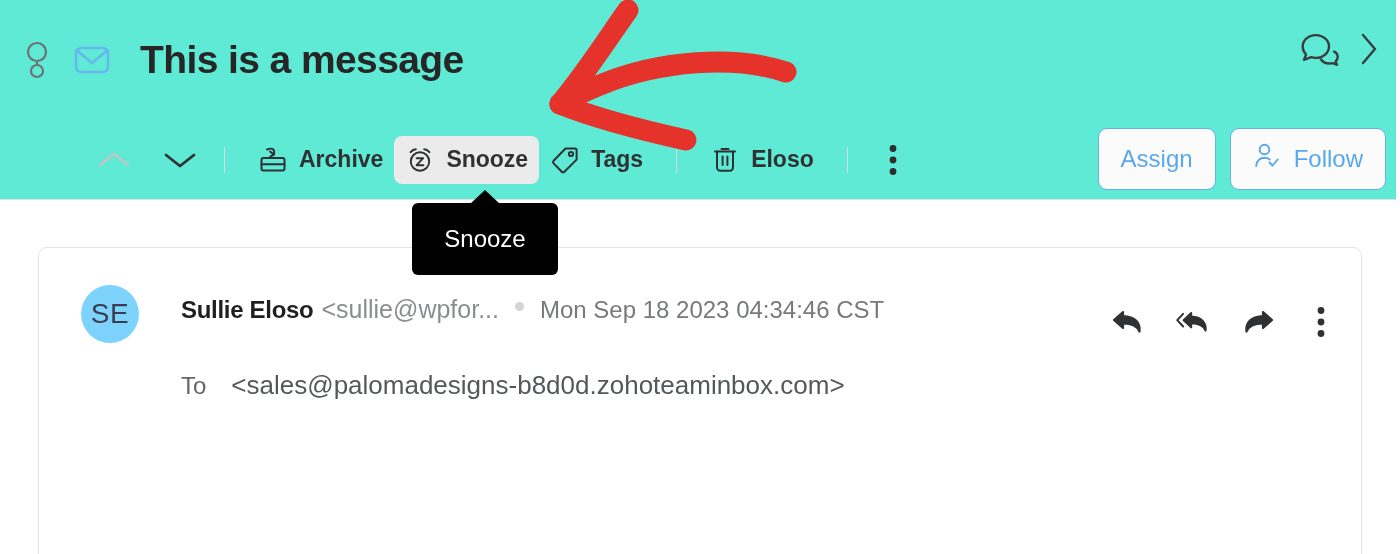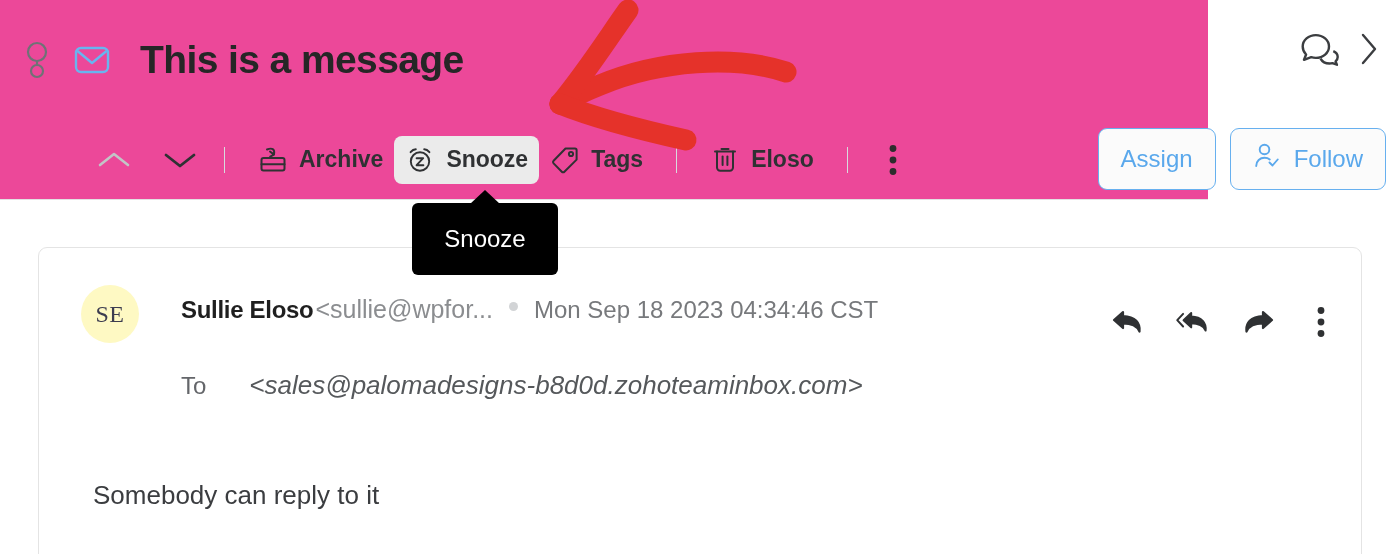--- a/index.html
+++ b/index.html
@@ -13,23 +13,23 @@
     font-family: "Liberation Sans", sans-serif;
     color: #2d2d2d;
     overflow: hidden;
     position: relative;
   }
 
   
   .app-header {
     position: absolute;
     left: 0; top: 0;
-    width: 1208px;
+    width: 1396px;
     height: 200px;
-    background: #ec4899;
+    background: #5eead4;
     border-bottom: 1px solid #e2e2e2;
     box-sizing: border-box;
   }
 
   .title-row {
     position: absolute;
     left: 0; top: 0;
     width: 1400px;
     height: 120px;
     display: flex;
@@ -212,48 +212,47 @@
     height: 120px;
   }
 
   .avatar {
     position: absolute;
     left: 42px;
     top: 37px;
     width: 58px;
     height: 58px;
     border-radius: 50%;
-    background: #fef9c3;
+    background: #7dd3fc;
     color: #3d3d50;
     display: flex;
     align-items: center;
     justify-content: center;
-    font-size: 24px;
+    font-size: 28px;
     letter-spacing: 0.5px;
-    font-family: Liberation Serif, serif;
   }
 
   .sender-line {
     position: absolute;
     left: 142px;
     top: 47px;
     display: flex;
     align-items: baseline;
     white-space: nowrap;
   }
   .sender-name {
     font-size: 24px;
     font-weight: bold;
     color: #1f1f1f;
     letter-spacing: -0.3px;
   }
   .sender-email {
     font-size: 25px;
     color: #8b8d90;
-    margin-left: 2px;
+    margin-left: 8px;
   }
   .sep-dot {
     width: 9px;
     height: 9px;
     border-radius: 50%;
     background: #d2d4d6;
     margin: 0 16px;
     position: relative;
     top: -7px;
   }
@@ -271,22 +270,21 @@
     white-space: nowrap;
     gap: 15px;
   }
   .to-label {
     font-size: 24px;
     color: #64666a;
   }
   .to-value {
     font-size: 26px;
     color: #55585b;
-    margin-left: 28px;
-    font-style: italic;
+    margin-left: 10px;
   }
 
   .msg-actions {
     position: absolute;
     right: 22px;
     top: 56px;
     display: flex;
     align-items: center;
     gap: 28px;
     color: #2f3133;
@@ -493,21 +491,20 @@
       <span class="msg-act">
         <svg width="8" height="32" viewBox="0 0 8 32" fill="currentColor">
           <circle cx="4" cy="4.5" r="3.4"></circle>
           <circle cx="4" cy="16" r="3.4"></circle>
           <circle cx="4" cy="27.5" r="3.4"></circle>
         </svg>
       </span>
     </div>
   </div>
 
-  <div class="msg-body">Somebody can reply to it</div>
 </div>
 
 <svg class="annotation" viewBox="0 0 1400 554">
   <g fill="none" stroke="#e5322a" stroke-width="21" stroke-linecap="round" stroke-linejoin="round">
     <path d="M786 72 C735 55 660 60 600 85 C585 91 572 97 560 104"></path>
     <path d="M628 10 C610 35 588 70 560 104"></path>
     <path d="M560 104 C600 120 650 132 686 140"></path>
   </g>
 </svg>
 

